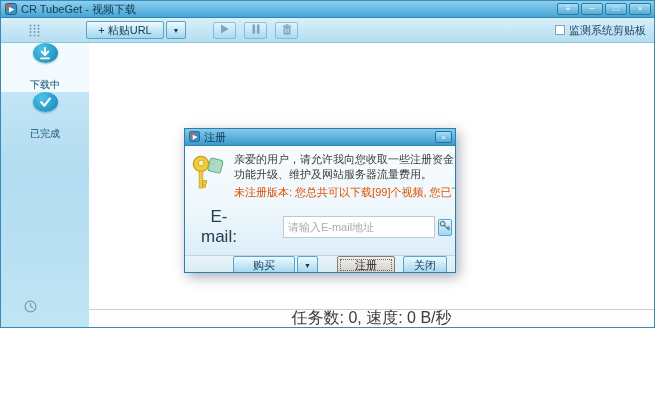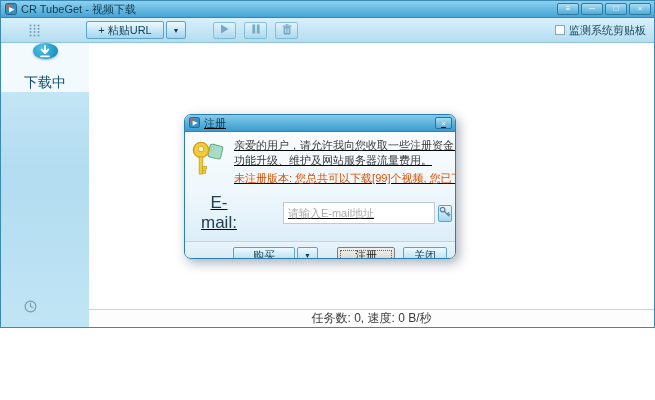--- a/index.html
+++ b/index.html
@@ -36,59 +36,59 @@
   .media-btn.first { margin-left:27px; }
   .clip-check { margin-left:auto; display:flex; align-items:center; gap:4px;
                 font-size:11px; color:#1b4a63; }
   .checkbox { width:10px; height:10px; background:#fdfeff; border:1px solid #7fa8bd; }
 
   
   .body { flex:1; display:flex; min-height:0; }
   .sidebar { width:88px; flex:0 0 88px; position:relative;
              background:linear-gradient(180deg,#cdebf9 0%,#b2dcf0 45%,#c0e5f5 100%); }
   .side-item { height:49px; display:flex; flex-direction:column; align-items:center;
-               justify-content:center; gap:15px; font-size:14px; color:#0f516e; }
+               justify-content:center; gap:15px; font-size:10px; color:#0f516e; }
   .side-item.active { background:#f2fafe; }
   .badge { width:25px; height:25px; border-radius:50%;
            background:radial-gradient(circle at 35% 30%,#4fc3e6,#0c85b8);
            box-shadow:0 1px 2px rgba(0,60,90,.35); display:flex; align-items:center;
            justify-content:center; }
   .clock { position:absolute; left:23px; bottom:14px; display:flex; }
 
   .main { flex:1; background:#fff; display:flex; flex-direction:column; min-width:0; }
   .content { flex:1; }
   .statusbar { height:18px; flex:0 0 18px; border-top:1px solid #cfcfcf; background:#fdfdfd;
                display:flex; align-items:center; justify-content:center;
-               font-size:12px; color:#3c3c3c; }
-
-  
-  .dialog { position:absolute; left:183px; top:113px; width:272px; height:145px;
-            border:1px solid #2b7eae; border-radius:7px; overflow:hidden;
+               font-size:16px; color:#3c3c3c; }
+
+  
+  .dialog { position:absolute; left:183px; top:127px; width:272px; height:145px;
+            border:1px solid #2b7eae; border-radius:0; overflow:hidden;
             background:linear-gradient(#fbfdff 0%,#eef7fc 55%,#d6eaf6 100%);
-            box-shadow:3px 4px 12px rgba(0,30,60,.35); display:flex; flex-direction:column;text-decoration:underline; }
+            box-shadow:3px 4px 12px rgba(0,30,60,.35); display:flex; flex-direction:column; }
   .dlg-titlebar { height:17px; flex:0 0 17px; display:flex; align-items:center; gap:4px;
                   padding:0 3px 0 4px; background:linear-gradient(#83cbec,#3b9bce);
                   border-bottom:1px solid #2f86b2; font-size:11px; color:#0f384f; }
   .dlg-close { margin-left:auto; width:17px; height:12px; border:1px solid #27719c;
                border-radius:2px; background:linear-gradient(#a9ddf3,#54abd7); color:#fff;
                font-size:8px; display:flex; align-items:center; justify-content:center; padding:0; }
   .dlg-body { flex:1; padding:6px 8px 0 6px; }
   .dlg-top { display:flex; gap:7px; }
   .dlg-texts { flex:1; }
   .dlg-msg { font-size:11px; color:#3a3a3a; line-height:1.32; }
   .dlg-warn { font-size:11px; color:#dd4e00; margin-top:4px; white-space:nowrap; }
   .form-row { display:flex; align-items:center; margin-top:7px; padding-left:10px; }
   .form-row label { width:48px; text-align:center; margin-right:7px; font-size:17px; color:#22404f; }
   .form-row input { width:168px; height:17px; border:1px solid #bccad3; background:#fff;
                     font-size:11px; color:#333; padding:10px 4px; outline:none;
                     font-family:"Liberation Sans","DejaVu Sans",sans-serif;margin-left:39px; }
   .form-row input::placeholder { color:#ababab; }
   .key-btn { width:18px; height:17px; margin-left:3px; padding:0; }
   .dlg-footer { flex:0 0 28px; margin-top:8px; border-top:1px solid #bdd6e6;
-                background:linear-gradient(#e9f4fa,#cfe6f3); display:flex; align-items:center;
+                background:linear-gradient(#e9f4fa,#cfe6f3); display:flex; 
                 padding:0 6px; }
   .f-btn { height:18px; border:1px solid #5aa3cc; border-radius:2px;
            background:linear-gradient(#eef9fe,#a2d6ee); color:#0e3c58; font-size:11px;
            display:flex; align-items:center; justify-content:center; padding:0; }
   .buy-btn { width:62px; margin-left:42px; }
   .buy-dd { width:21px; margin-left:2px; font-size:7px; }
   .reg-btn { width:58px; margin-left:auto; border:1px solid #808078;
              background:linear-gradient(#f1f0ec,#d2cfc6); color:#222;
              outline:1px dotted #666; outline-offset:-4px; }
   .cls-btn { width:44px; margin-left:8px; margin-right:2px; }
@@ -169,20 +169,28 @@
       <div class="side-item active">
         <span class="badge">
           <svg width="14" height="13" viewBox="0 0 14 13">
               <path d="M7 1v6M3.8 4.6L7 8.2l3.2-3.6" stroke="#fff" stroke-width="2" fill="none" stroke-linecap="round" stroke-linejoin="round"></path>
               <path d="M3 11.3h8" stroke="#fff" stroke-width="1.8" stroke-linecap="round"></path>
             </svg>
         </span>
         <span>下载中</span>
       </div>
 
+      <div class="side-item">
+        <span class="badge">
+          <svg width="13" height="12" viewBox="0 0 13 12">
+              <path d="M2.2 6.2l3.2 3.4 5.4-7" stroke="#fff" stroke-width="2.2" fill="none" stroke-linecap="round" stroke-linejoin="round"></path>
+            </svg>
+        </span>
+        <span>已完成</span>
+      </div>
 
 
 
       <span class="clock">
         <svg width="13" height="13" viewBox="0 0 13 13">
             <circle cx="6.5" cy="6.5" r="5.4" fill="none" stroke="#7d98a8" stroke-width="1.2"></circle>
             <path d="M6.5 3.4v3.1l2.3 1.4" stroke="#7d98a8" stroke-width="1.1" fill="none" stroke-linecap="round"></path>
           </svg>
       </span>
     </div>

